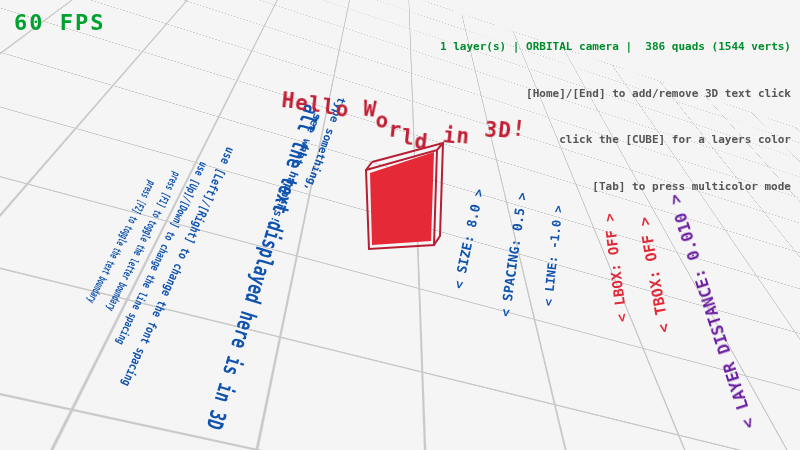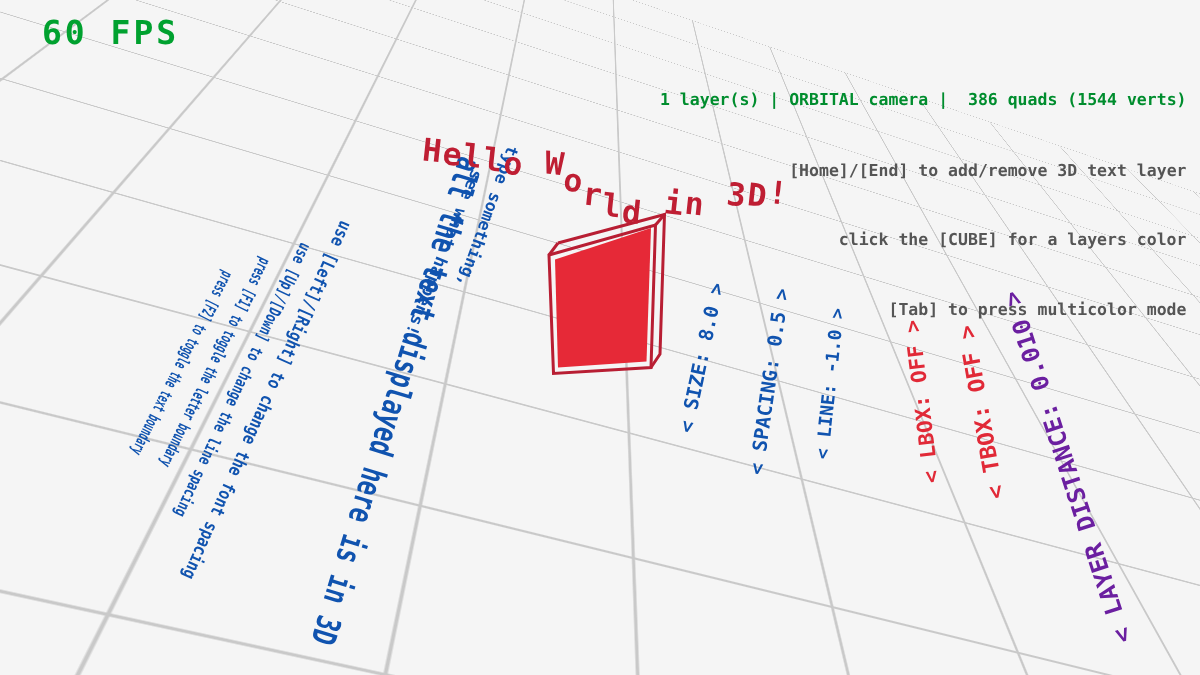--- a/index.html
+++ b/index.html
@@ -28,25 +28,25 @@
   .cube-svg{position:absolute;left:348px;top:138px;}
   
   .wave{
     position:absolute;left:283px;top:88px;white-space:pre;
     font-size:21px;font-weight:700;color:#bf1e33;
     transform:rotate(6deg);transform-origin:0 0;letter-spacing:1px;
   }
   .wave span{display:inline-block;}
   
   .hud{position:absolute;font-weight:700;white-space:pre;}
-  .fps{left:28px;top:10px;font-size:22px;color:#00a12f;letter-spacing:2px;}
+  .fps{left:14px;top:10px;font-size:22px;color:#00a12f;letter-spacing:2px;}
   .help-left{left:10px;top:36px;font-size:12px;color:#555;line-height:16px;}
   .help-left .gap{height:13px;}
   .hud-right{right:9px;top:8px;text-align:right;font-size:11px;line-height:15.5px;}
-  .status{color:#008d2e;margin-top:20px;}
+  .status{color:#008d2e;}
   .hud-right .gray{color:#555;}
 </style>
 </head>
 <body>
 
 <div class="grid-wrap">
   <div class="grid"></div>
 </div>
 
 <div id="scene">
@@ -76,16 +76,16 @@
 <div class="wave" id="wave"><span style="transform: translateY(0px);">H</span><span style="transform: translateY(1px);">e</span><span style="transform: translateY(1px);">l</span><span style="transform: translateY(2px);">l</span><span style="transform: translateY(3px);">o</span><span style="transform: translateY(0px);"> </span><span style="transform: translateY(0px);">W</span><span style="transform: translateY(10px);">o</span><span style="transform: translateY(18px);">r</span><span style="transform: translateY(24px);">l</span><span style="transform: translateY(27px);">d</span><span style="transform: translateY(0px);"> </span><span style="transform: translateY(18px);">i</span><span style="transform: translateY(17px);">n</span><span style="transform: translateY(0px);"> </span><span style="transform: translateY(8px);">3</span><span style="transform: translateY(7px);">D</span><span style="transform: translateY(4px);">!</span></div>
 
 <div class="hud fps">60 FPS</div>
 
 <div class="hud help-left">
   <div class="gap"></div>
 </div>
 
 <div class="hud hud-right">
   <div class="status">1 layer(s) | ORBITAL camera |  386 quads (1544 verts)</div>
-  <div class="gray">[Home]/[End] to add/remove 3D text layer</div>
+  <div class="gray">[Home]/[End] to add/remove 3D text click</div>
   <div class="gray">click the [CUBE] for a layers color</div>
   <div class="gray">[Tab] to press multicolor mode</div>
 </div>
 
 </body></html>

